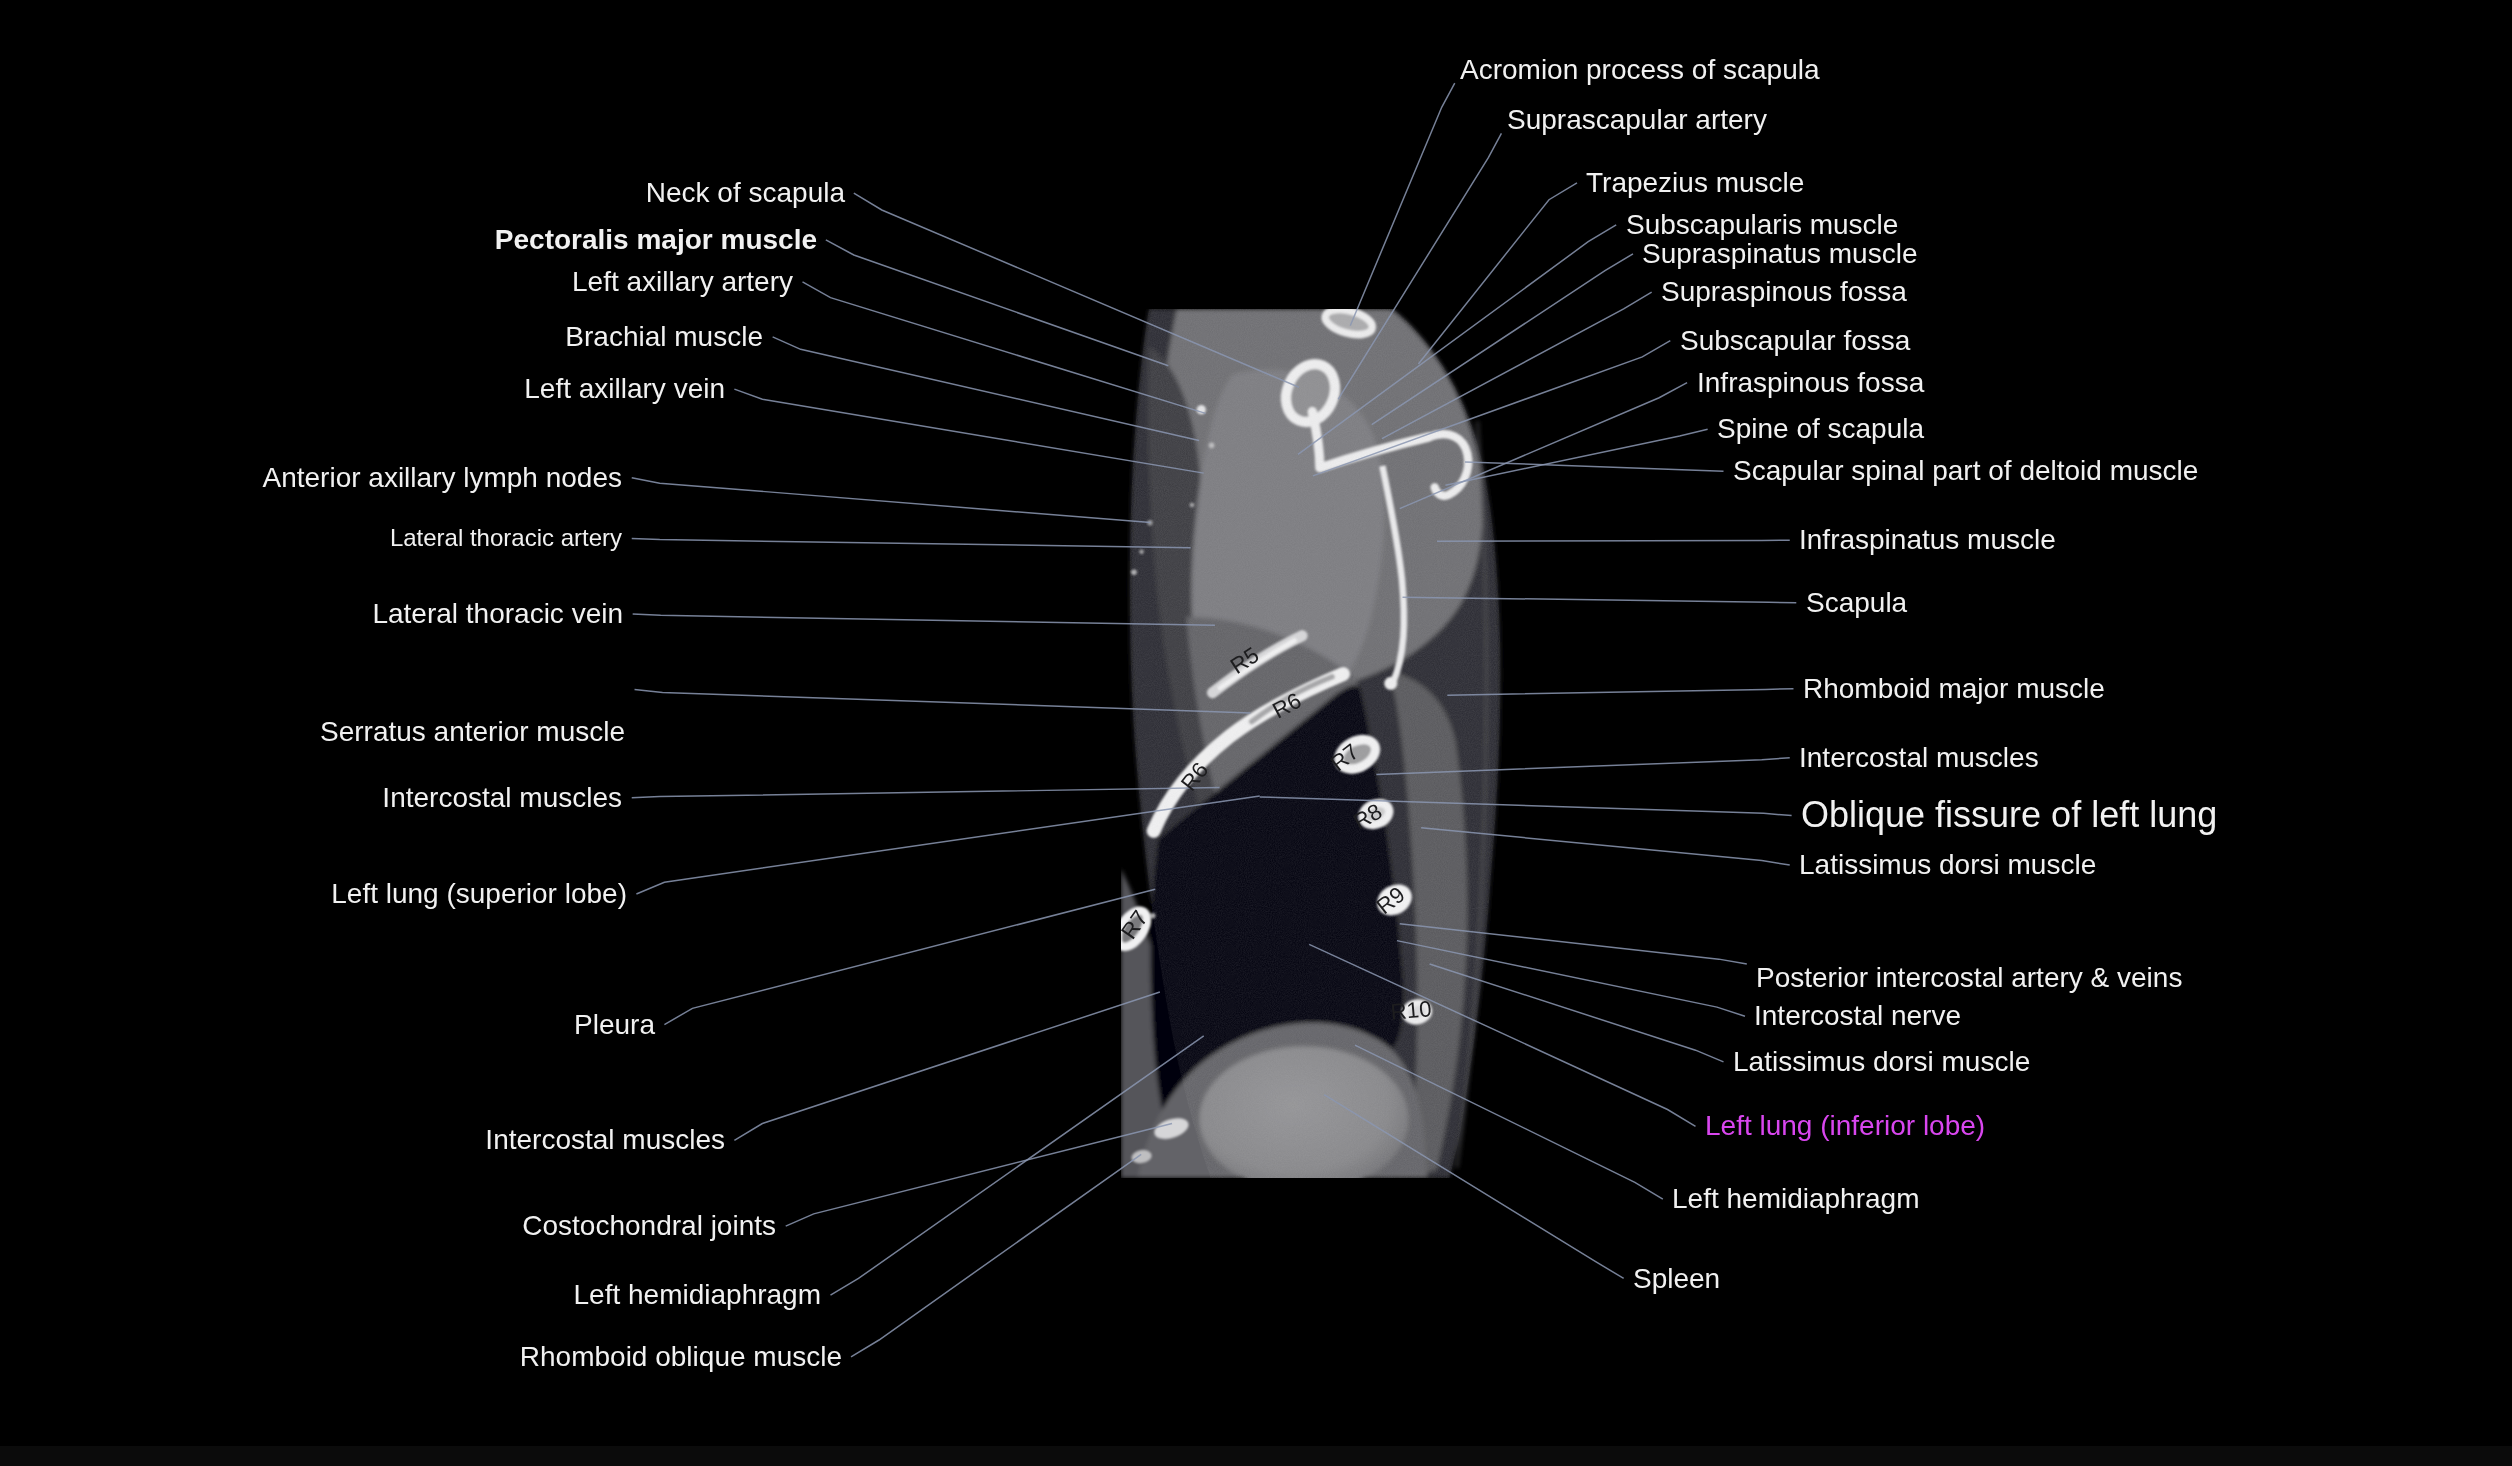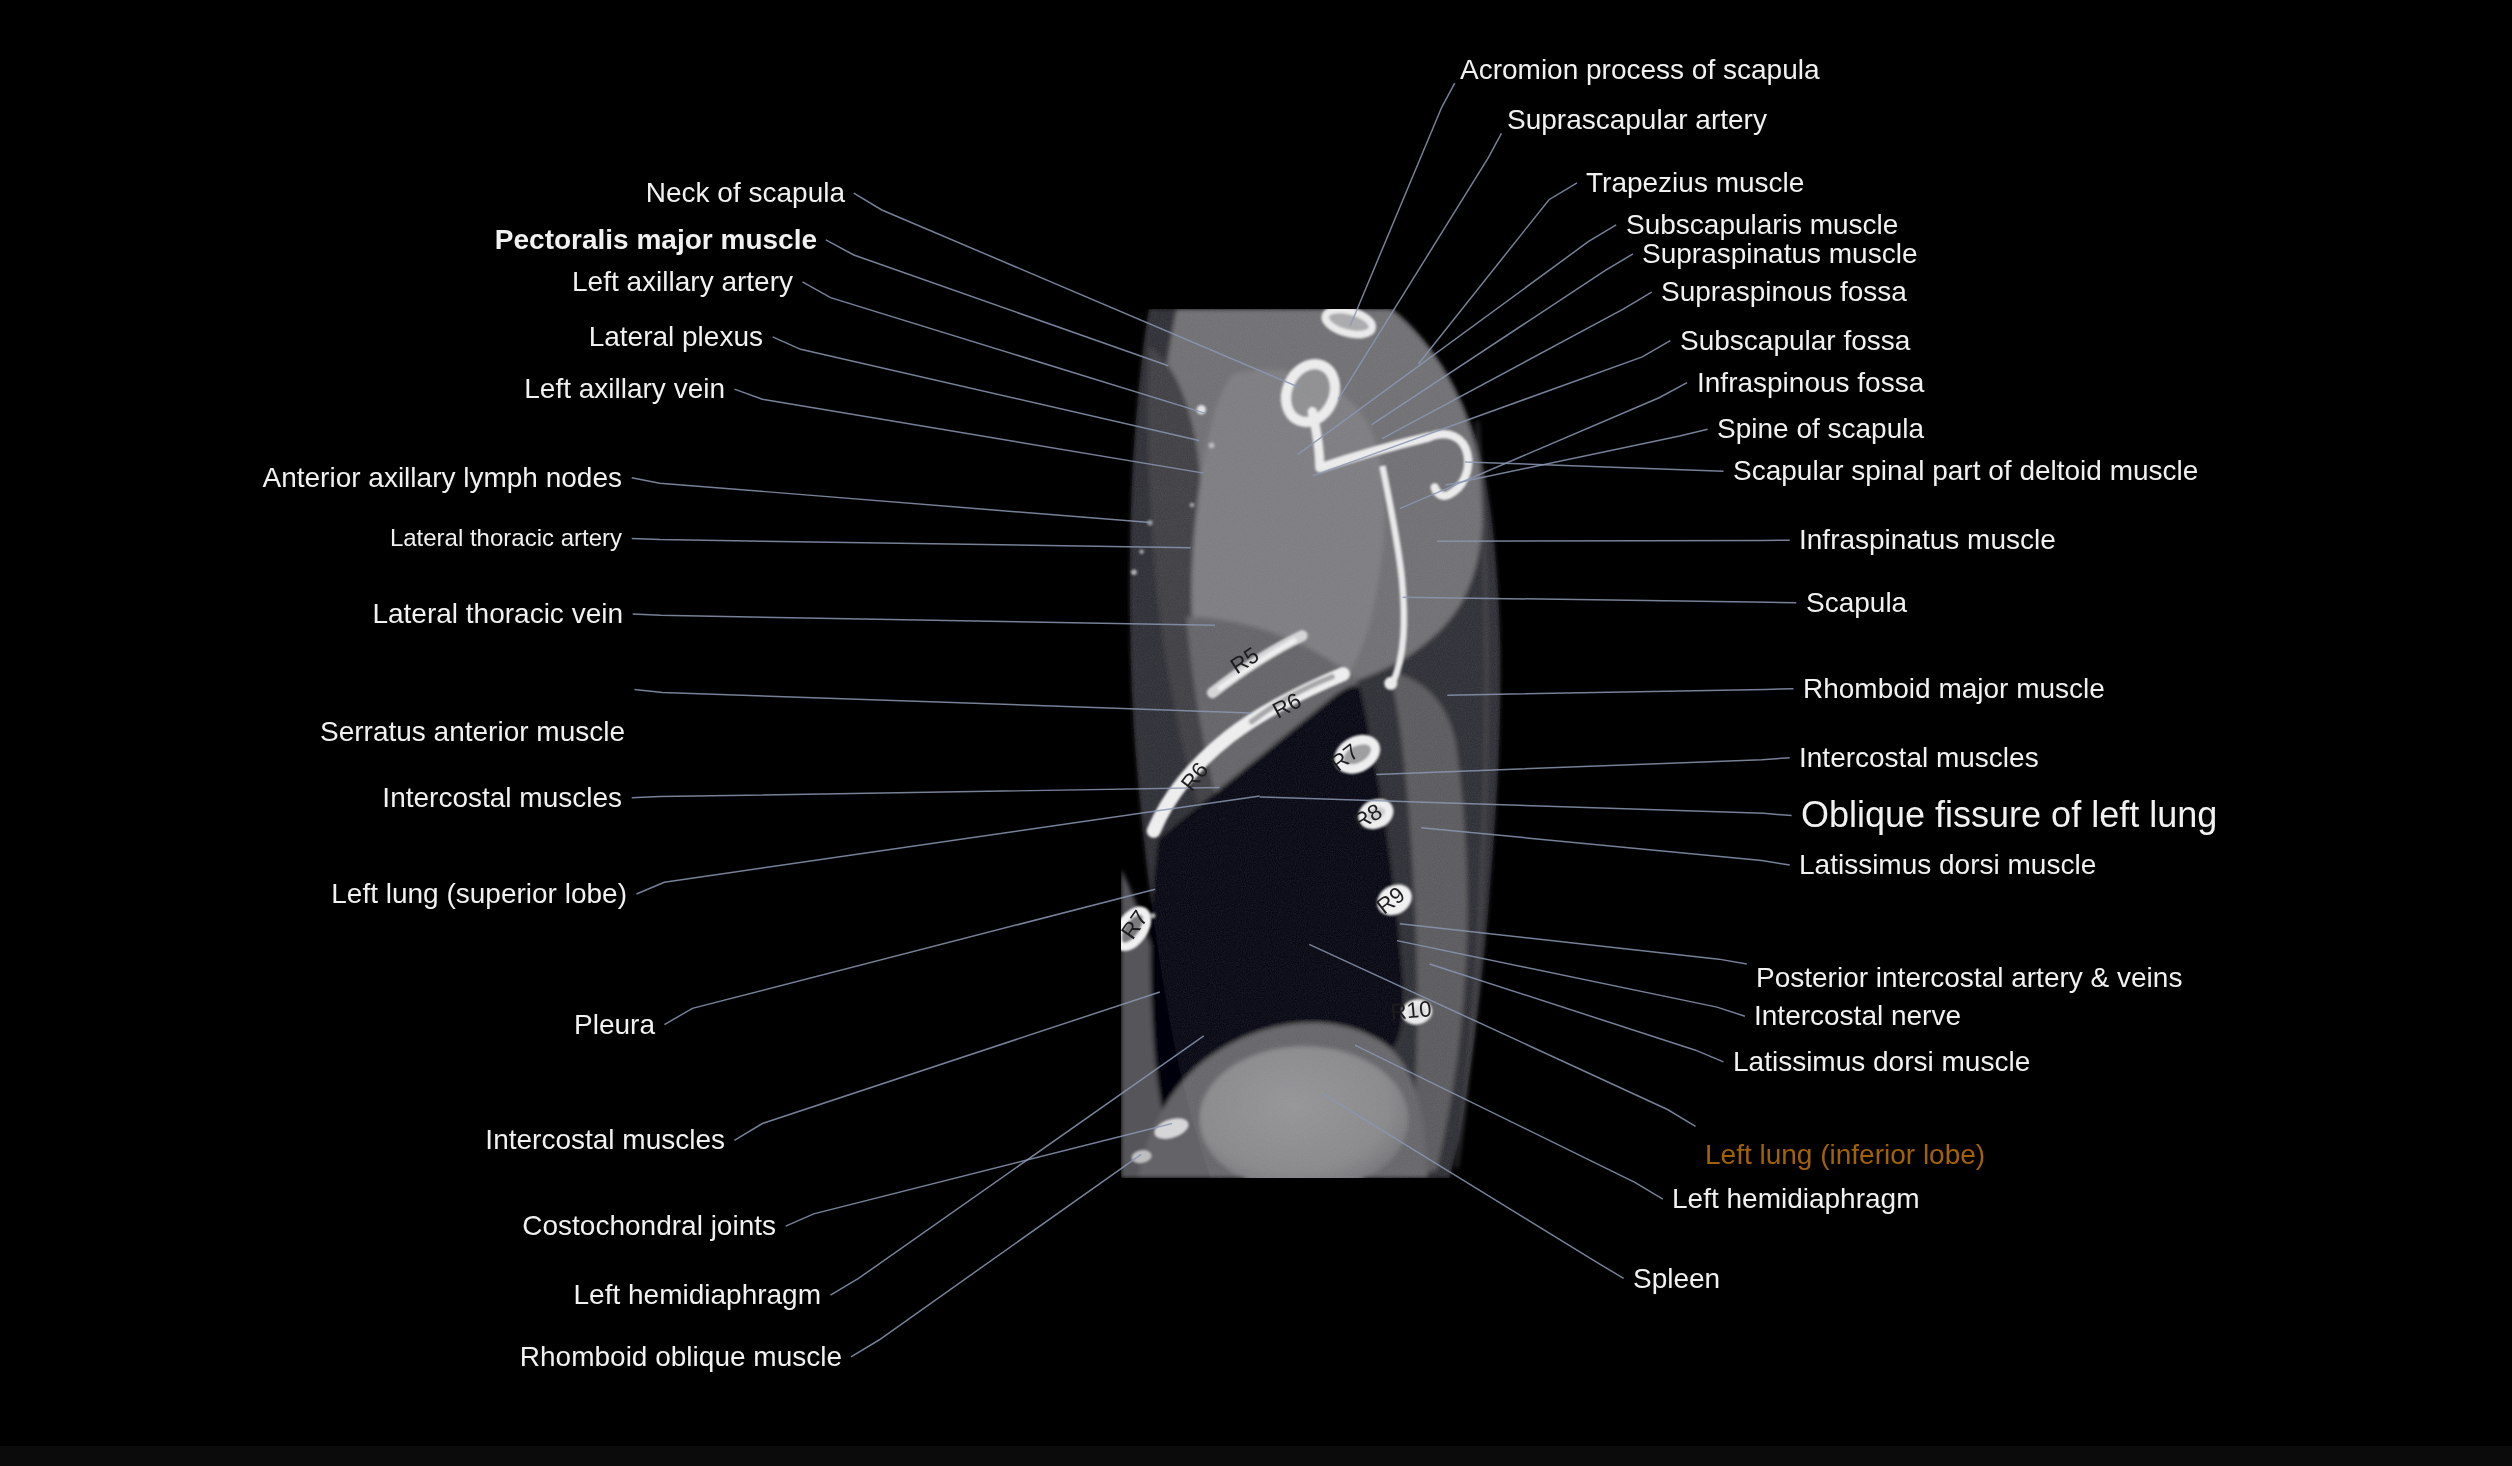--- a/index.html
+++ b/index.html
@@ -139,21 +139,21 @@
       <polyline points="1847,1138 1817,1125.4 1532,1033" fill="none" stroke="#8b97b2" stroke-width="1.6" opacity="0.85"></polyline>
       <polyline points="1817,1207 1787,1189 1403,1012" fill="none" stroke="#8b97b2" stroke-width="1.6" opacity="0.85"></polyline>
       <polyline points="1782,1285 1752,1267 1452,1120" fill="none" stroke="#8b97b2" stroke-width="1.6" opacity="0.85"></polyline>
       <polyline points="1740,1370 1710,1352 1419,1173" fill="none" stroke="#8b97b2" stroke-width="1.6" opacity="0.85"></polyline>
     </svg>
 
   <div id="bottom-bar" style="background: rgb(11, 11, 11);"></div>
 <div class="anat-label side-left" style="left: 845px; top: 193px; color: rgb(241, 241, 241); font-size: 28px;">Neck of scapula</div>
     <div class="anat-label side-left" style="left: 817px; top: 240px; color: rgb(241, 241, 241); font-size: 28px; font-weight: bold;">Pectoralis major muscle</div>
     <div class="anat-label side-left" style="left: 793px; top: 282px; color: rgb(241, 241, 241); font-size: 28px;">Left axillary artery</div>
-    <div class="anat-label side-left" style="left: 763px; top: 337px; color: rgb(241, 241, 241); font-size: 28px;">Lateral plexus</div>
+    <div class="anat-label side-left" style="left: 763px; top: 337px; color: rgb(241, 241, 241); font-size: 28px;">Brachial muscle</div>
     <div class="anat-label side-left" style="left: 725px; top: 389px; color: rgb(241, 241, 241); font-size: 28px;">Left axillary vein</div>
     <div class="anat-label side-left" style="left: 622px; top: 478px; color: rgb(241, 241, 241); font-size: 28px;">Anterior axillary lymph nodes</div>
     <div class="anat-label side-left" style="left: 622px; top: 538px; color: rgb(241, 241, 241); font-size: 24px;">Lateral thoracic artery</div>
     <div class="anat-label side-left" style="left: 623px; top: 614px; color: rgb(241, 241, 241); font-size: 28px;">Lateral thoracic vein</div>
     <div class="anat-label side-left" style="left: 625px; top: 690px; color: rgb(241, 241, 241); font-size: 28px; margin-top: 42px;">Serratus anterior muscle</div>
     <div class="anat-label side-left" style="left: 622px; top: 798px; color: rgb(241, 241, 241); font-size: 28px;">Intercostal muscles</div>
     <div class="anat-label side-left" style="left: 627px; top: 894px; color: rgb(241, 241, 241); font-size: 28px;">Left lung (superior lobe)</div>
     <div class="anat-label side-left" style="left: 655px; top: 1025px; color: rgb(241, 241, 241); font-size: 28px;">Pleura</div>
     <div class="anat-label side-left" style="left: 725px; top: 1140px; color: rgb(241, 241, 241); font-size: 28px;">Intercostal muscles</div>
     <div class="anat-label side-left" style="left: 776px; top: 1226px; color: rgb(241, 241, 241); font-size: 28px;">Costochondral joints</div>
@@ -171,21 +171,21 @@
     <div class="anat-label side-right" style="left: 1733px; top: 471px; color: rgb(241, 241, 241); font-size: 28px;">Scapular spinal part of deltoid muscle</div>
     <div class="anat-label side-right" style="left: 1799px; top: 540px; color: rgb(241, 241, 241); font-size: 28px;">Infraspinatus muscle</div>
     <div class="anat-label side-right" style="left: 1806px; top: 603px; color: rgb(241, 241, 241); font-size: 28px;">Scapula</div>
     <div class="anat-label side-right" style="left: 1803px; top: 689px; color: rgb(241, 241, 241); font-size: 28px;">Rhomboid major muscle</div>
     <div class="anat-label side-right" style="left: 1799px; top: 758px; color: rgb(241, 241, 241); font-size: 28px;">Intercostal muscles</div>
     <div class="anat-label side-right" style="left: 1801px; top: 816px; color: rgb(241, 241, 241); font-size: 36px;">Oblique fissure of left lung</div>
     <div class="anat-label side-right" style="left: 1799px; top: 865px; color: rgb(241, 241, 241); font-size: 28px;">Latissimus dorsi muscle</div>
     <div class="anat-label side-right" style="left: 1756px; top: 964px; color: rgb(241, 241, 241); font-size: 28px; margin-top: 14px;">Posterior intercostal artery &amp; veins</div>
     <div class="anat-label side-right" style="left: 1754px; top: 1016px; color: rgb(241, 241, 241); font-size: 28px;">Intercostal nerve</div>
     <div class="anat-label side-right" style="left: 1733px; top: 1062px; color: rgb(241, 241, 241); font-size: 28px;">Latissimus dorsi muscle</div>
-    <div class="anat-label side-right" style="left: 1705px; top: 1126px; color: #a16207; font-size: 28px; margin-top: 29px;">Left lung (inferior lobe)</div>
+    <div class="anat-label side-right" style="left: 1705px; top: 1126px; color: #d946ef; font-size: 28px;">Left lung (inferior lobe)</div>
     <div class="anat-label side-right" style="left: 1672px; top: 1199px; color: rgb(241, 241, 241); font-size: 28px;">Left hemidiaphragm</div>
     <div class="anat-label side-right" style="left: 1633px; top: 1279px; color: rgb(241, 241, 241); font-size: 28px;">Spleen</div>
     <div class="rib-marker" style="left: 1245px; top: 661px; color: rgb(29, 29, 31); font-size: 22.4px; transform: translate(-50%, -50%) rotate(-33deg);">R5</div>
     <div class="rib-marker" style="left: 1287px; top: 706px; color: rgb(29, 29, 31); font-size: 22.4px; transform: translate(-50%, -50%) rotate(-28deg);">R6</div>
     <div class="rib-marker" style="left: 1195px; top: 777px; color: rgb(29, 29, 31); font-size: 22.4px; transform: translate(-50%, -50%) rotate(-52deg);">R6</div>
     <div class="rib-marker" style="left: 1345px; top: 758px; color: rgb(29, 29, 31); font-size: 22.4px; transform: translate(-50%, -50%) rotate(-38deg);">R7</div>
     <div class="rib-marker" style="left: 1368px; top: 817px; color: rgb(29, 29, 31); font-size: 22.4px; transform: translate(-50%, -50%) rotate(-30deg);">R8</div>
     <div class="rib-marker" style="left: 1391px; top: 901px; color: rgb(29, 29, 31); font-size: 22.4px; transform: translate(-50%, -50%) rotate(-38deg);">R9</div>
     <div class="rib-marker" style="left: 1135px; top: 925px; color: rgb(29, 29, 31); font-size: 22.4px; transform: translate(-50%, -50%) rotate(-55deg);">R7</div>
     <div class="rib-marker" style="left: 1411px; top: 1011px; color: rgb(29, 29, 31); font-size: 22.4px; transform: translate(-50%, -50%) rotate(-5deg);">R10</div>

